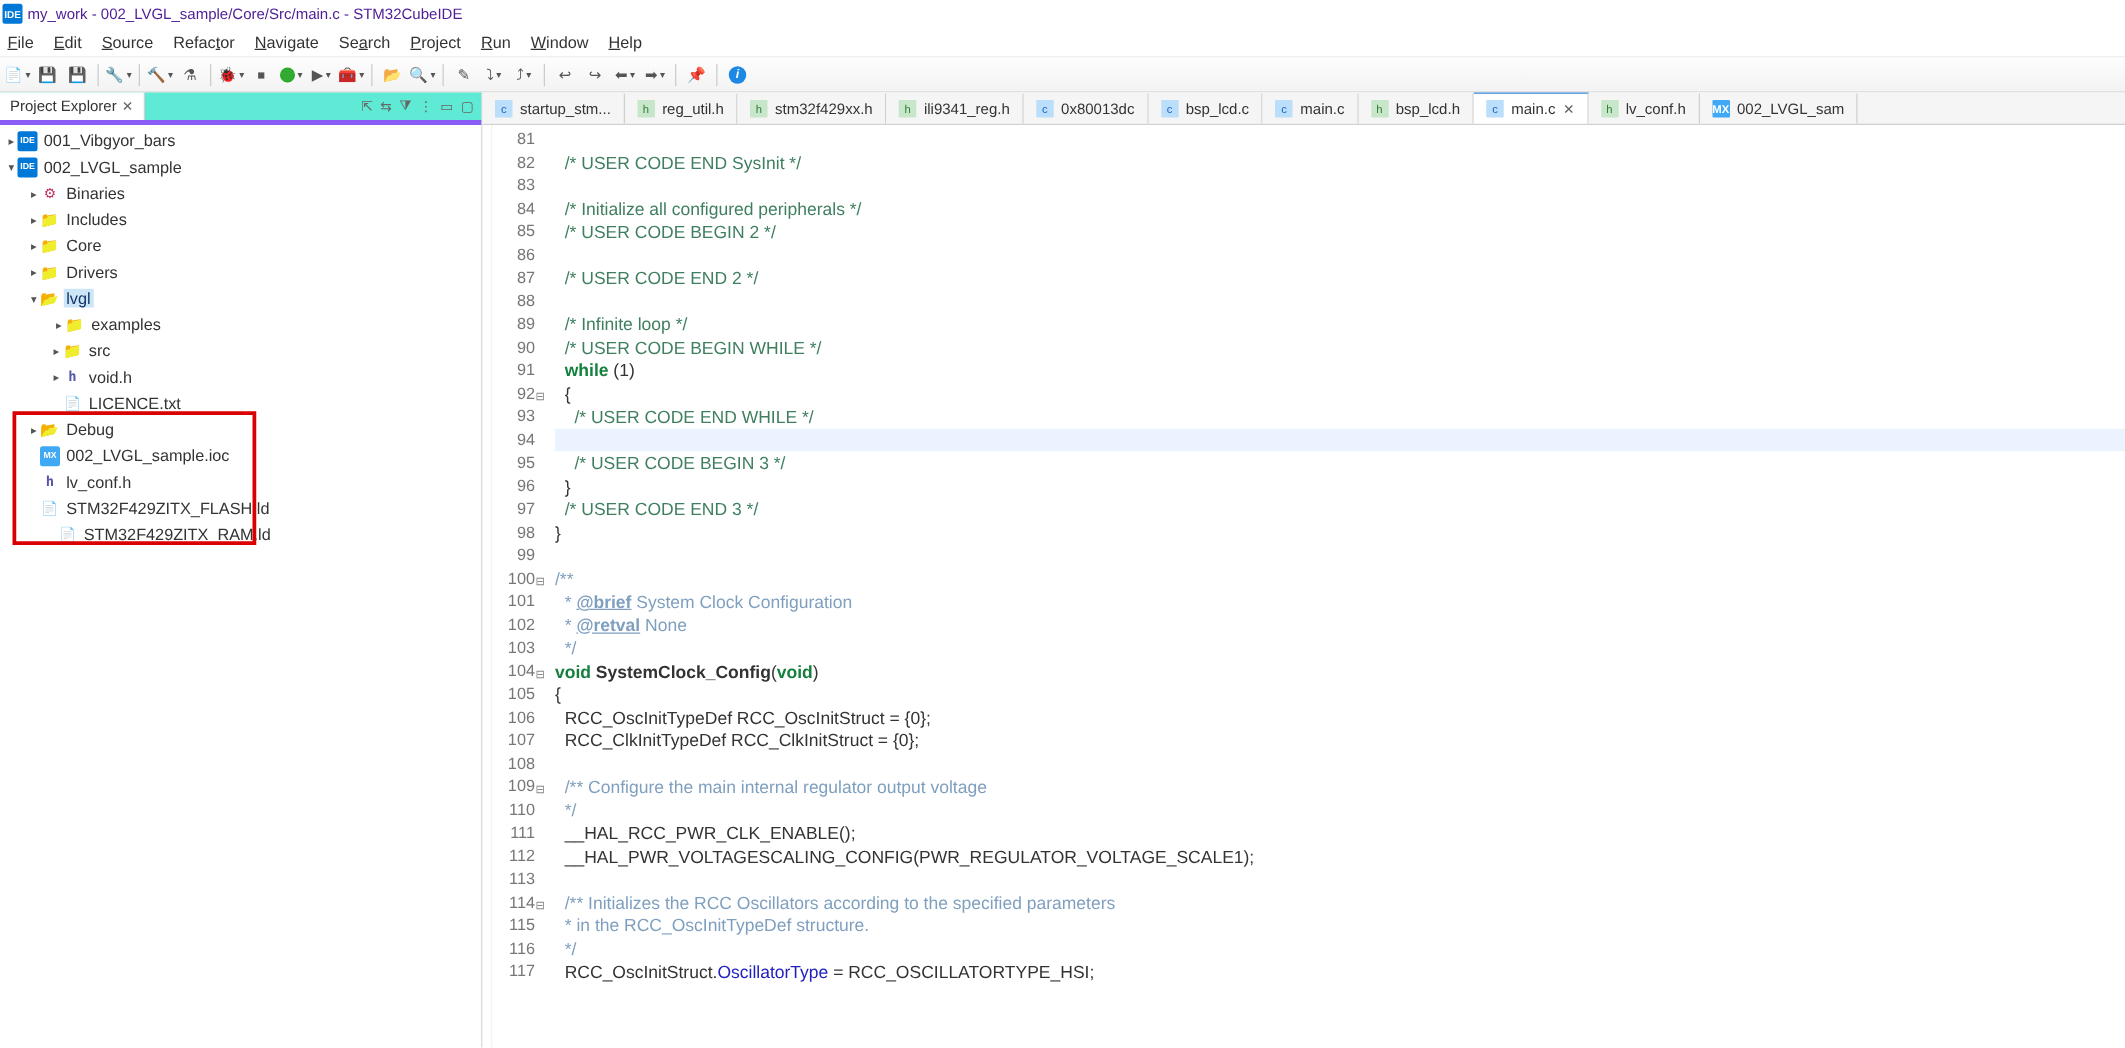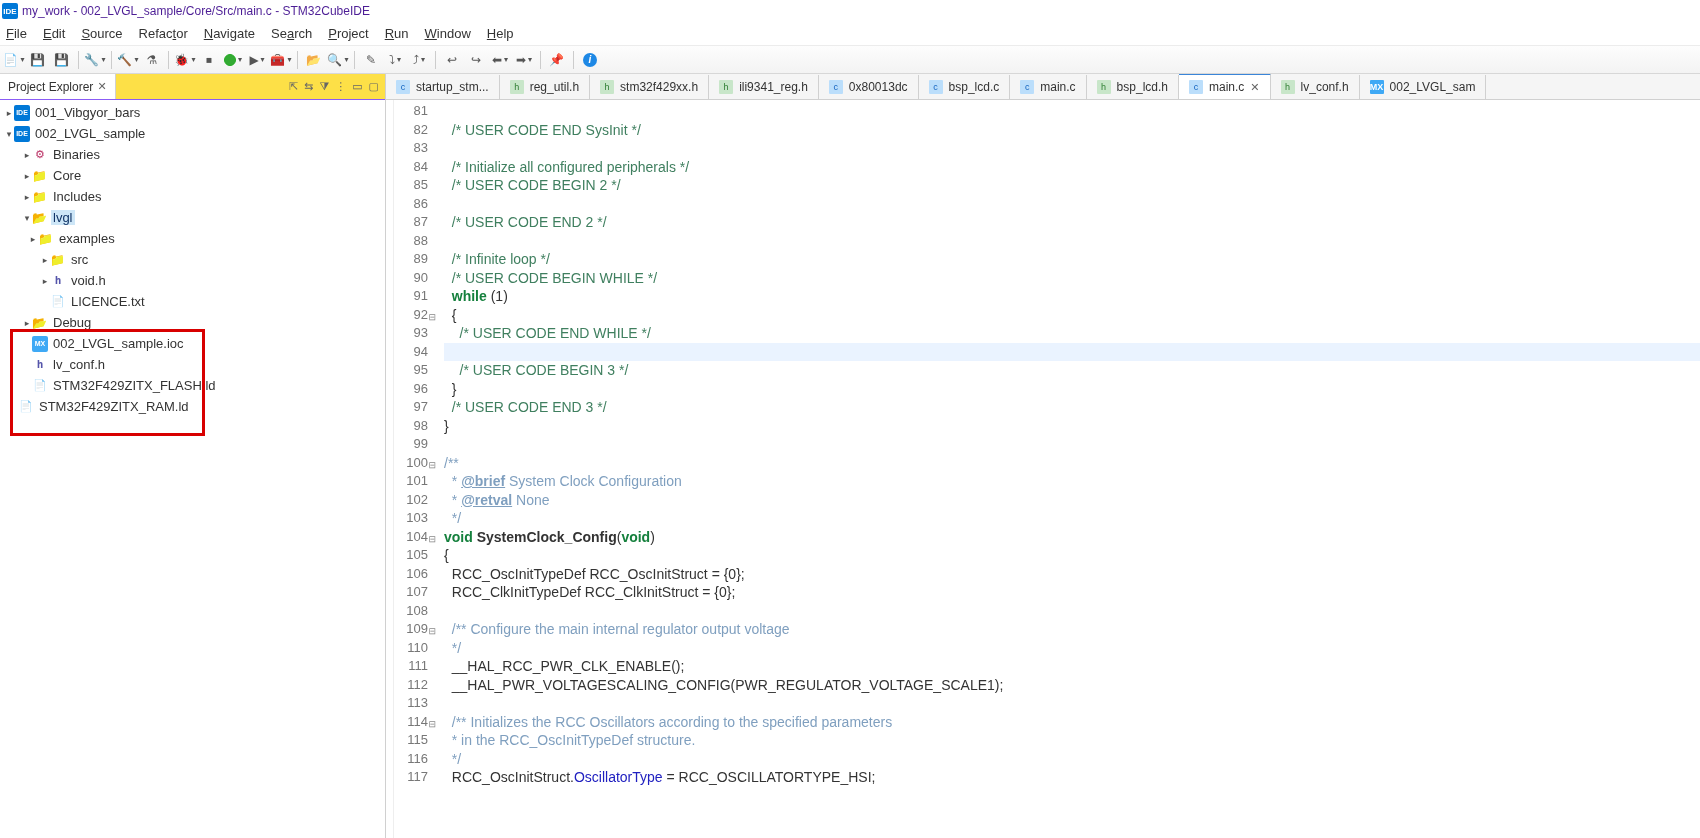--- a/index.html
+++ b/index.html
@@ -22,21 +22,21 @@
   .tsep { width:1px; height:18px; background:#ccc; margin:0 2px; }
   .run-circle{width:12px;height:12px;border-radius:50%;background:#3a3;display:inline-block;border:1px solid #2a2;}
   .dbg-bug{color:#0a0;}
   .info-i{width:14px;height:14px;border-radius:50%;background:#1e88e5;color:#fff;font-size:10px;font-weight:bold;display:inline-flex;align-items:center;justify-content:center;font-style:italic;}
 
   
   .main { display:flex; height:764px; }
 
   
   .explorer { width:386px; border-right:1px solid #d0d0d0; display:flex; flex-direction:column; }
-  .explorer-tabbar { height:26px; display:flex; align-items:center; border-bottom:1px solid #8b5cf6; background:#fde047; }
+  .explorer-tabbar { height:26px; display:flex; align-items:center; border-bottom:4px solid #8b5cf6; background:#5eead4; }
   .explorer-tab { display:flex; align-items:center; gap:4px; padding:0 8px; height:100%; background:#fff; border-right:1px solid #d0d0d0; font-size:12px; }
   .explorer-tab .x { font-size:11px; color:#666; }
   .explorer-toolbar { margin-left:auto; display:flex; gap:6px; padding-right:6px; }
   .explorer-toolbar span { font-size:11px; color:#666; cursor:pointer; }
 
   .tree { flex:1; padding-top:2px; overflow:auto; font-size:13px; }
   .node { display:flex; align-items:center; height:21px; white-space:nowrap; cursor:default;text-align:right; }
   .arrow { width:10px; text-align:center; font-size:9px; color:#555; }
   .arrow.collapsed::before{content:"▸";}
   .arrow.expanded::before{content:"▾";}
@@ -170,33 +170,38 @@
         <span class="label">002_LVGL_sample</span>
       </div>
       <div class="node" style="padding-left:22px">
         <span class="arrow collapsed"></span>
           <span class="icon binaries"></span>
         <span class="label">Binaries</span>
       </div>
       <div class="node" style="padding-left:22px">
         <span class="arrow collapsed"></span>
           <span class="icon folder"></span>
+        <span class="label">Includes</span>
+      </div>
+      <div class="node" style="padding-left:22px">
+        <span class="arrow collapsed"></span>
+          <span class="icon folder"></span>
         <span class="label">Core</span>
       </div>
       <div class="node" style="padding-left:22px">
         <span class="arrow collapsed"></span>
           <span class="icon folder"></span>
-        <span class="label">Includes</span>
+        <span class="label">Drivers</span>
       </div>
       <div class="node sel" style="padding-left:22px">
         <span class="arrow expanded"></span>
           <span class="icon folder open"></span>
         <span class="label">lvgl</span>
       </div>
-      <div class="node" style="padding-left:28px">
+      <div class="node" style="padding-left:42px">
         <span class="arrow collapsed"></span>
           <span class="icon folder"></span>
         <span class="label">examples</span>
       </div>
       <div class="node" style="padding-left:40px">
         <span class="arrow collapsed"></span>
           <span class="icon folder"></span>
         <span class="label">src</span>
       </div>
       <div class="node" style="padding-left:40px">
@@ -222,21 +227,21 @@
       <div class="node" style="padding-left:22px">
         <span class="arrow none"></span>
           <span class="icon hfile"></span>
         <span class="label">lv_conf.h</span>
       </div>
       <div class="node" style="padding-left:22px">
         <span class="arrow none"></span>
           <span class="icon ldfile"></span>
         <span class="label">STM32F429ZITX_FLASH.ld</span>
       </div>
-      <div class="node" style="padding-left:8px">
+      <div class="node" style="padding-left:36px">
         <span class="arrow none"></span>
           <span class="icon ldfile"></span>
         <span class="label">STM32F429ZITX_RAM.ld</span>
       </div>
 
       <div class="highlight-box"></div>
     </div>
   </div>
 
   <div class="editor-area">

